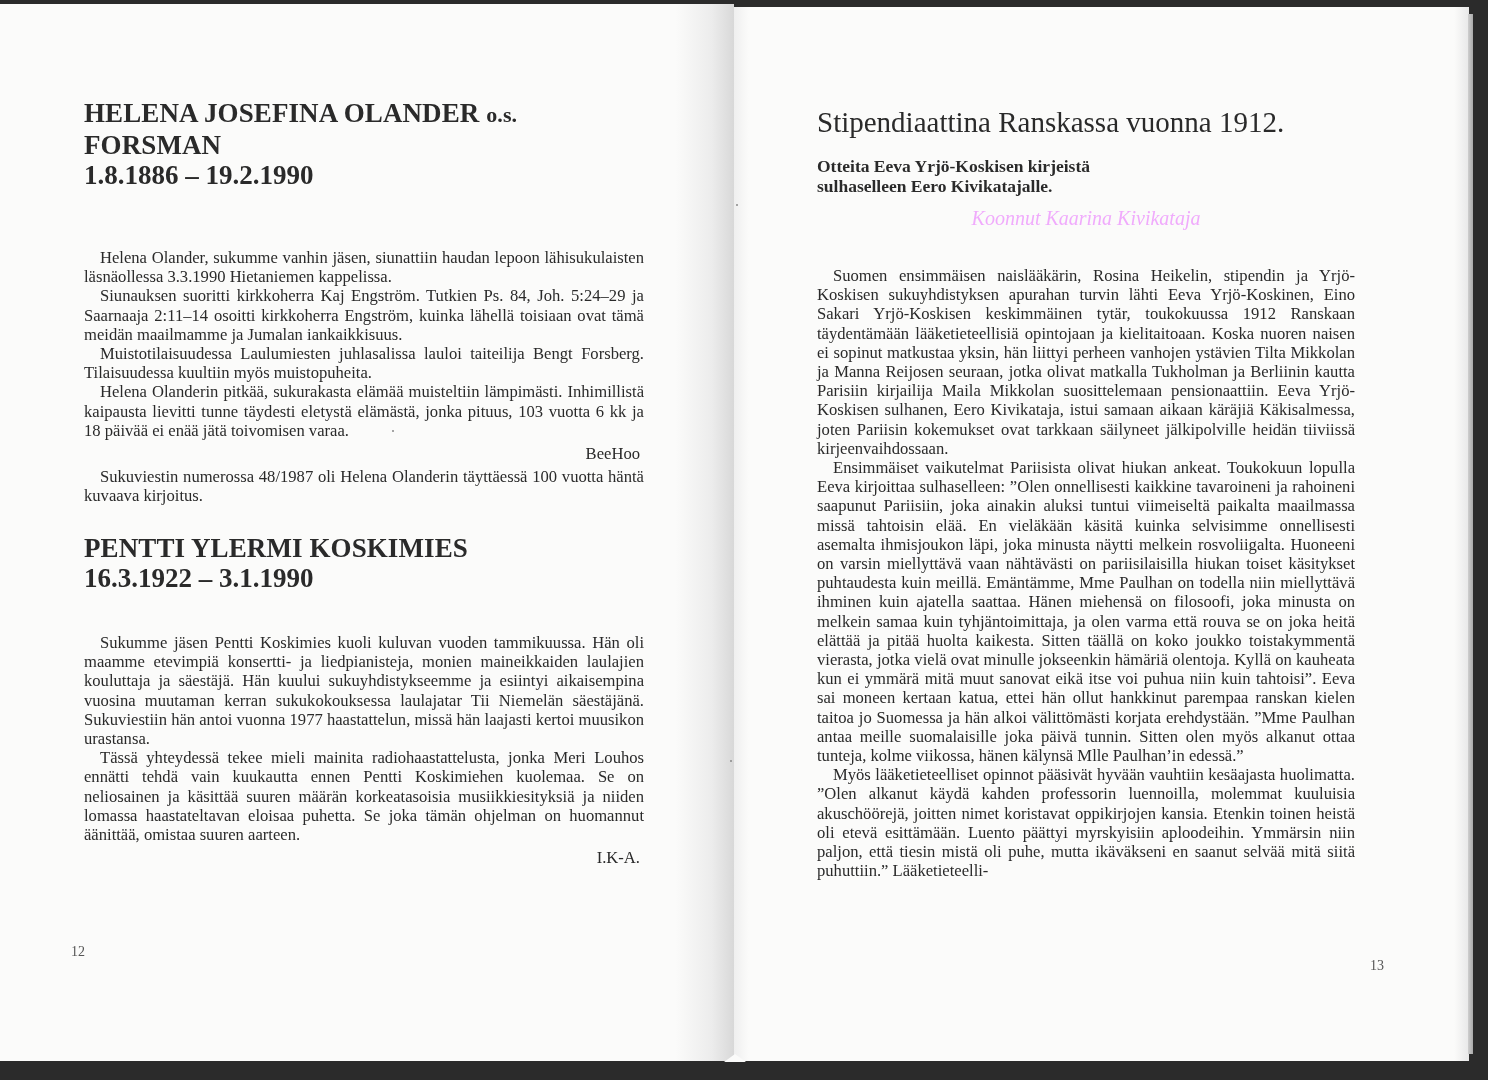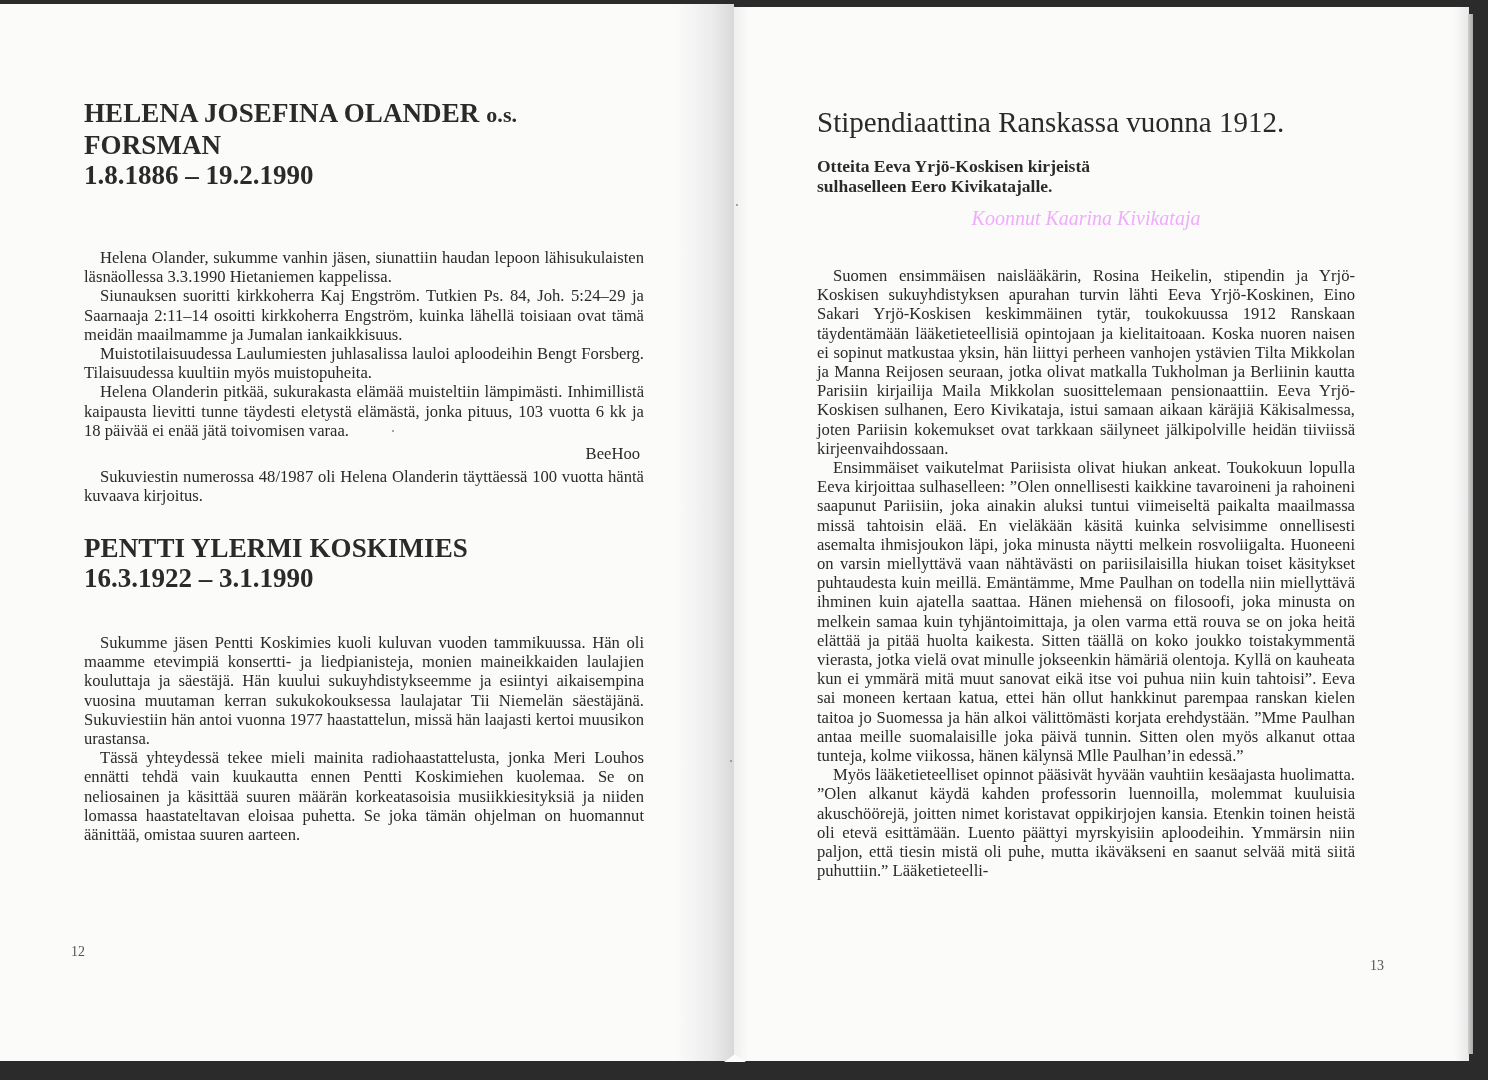--- a/index.html
+++ b/index.html
@@ -77,33 +77,34 @@
   <div class="col col-left">
     <h1 class="heading">
       <span>HELENA JOSEFINA OLANDER</span>
       <span class="small">o.s.</span>
       <span>FORSMAN</span>
     </h1>
     <p class="dates">1.8.1886 – 19.2.1990</p>
     <div class="sec1-body">
       <p class="body">Helena Olander, sukumme vanhin jäsen, siunattiin haudan lepoon lähisukulaisten läsnäollessa 3.3.1990 Hietaniemen kappelissa.</p>
       <p class="body">Siunauksen suoritti kirkkoherra Kaj Engström. Tutkien Ps. 84, Joh. 5:24–29 ja Saarnaaja 2:11–14 osoitti kirkkoherra Engström, kuinka lähel­lä toisiaan ovat tämä meidän maailmamme ja Jumalan iankaikkisuus.</p>
-      <p class="body">Muistotilaisuudessa Laulumiesten juhlasalissa lauloi aploodeihin Bengt Forsberg. Tilaisuudessa kuultiin myös muistopuheita.</p>
+      <p class="body">Muistotilaisuudessa Laulumiesten juhlasalissa lauloi taiteilija Bengt Forsberg. Tilaisuudessa kuultiin myös muistopuheita.</p>
       <p class="body">Helena Olanderin pitkää, sukurakasta elämää muisteltiin lämpimästi. Inhimillistä kaipausta lievitti tunne täydesti eletystä elämästä, jonka pituus, 103 vuotta 6 kk ja 18 päivää ei enää jätä toivomisen varaa.</p>
       <p class="signature">BeeHoo</p>
       <p class="body">Sukuviestin numerossa 48/1987 oli Helena Olanderin täyttäessä 100 vuotta häntä kuvaava kirjoitus.</p>
     </div>
   </div>
 
   <div class="sec2">
     <h1 class="heading">PENTTI YLERMI KOSKIMIES</h1>
     <p class="dates">16.3.1922 – 3.1.1990</p>
     <div class="sec2-body">
       <p class="body">Sukumme jäsen Pentti Koskimies kuoli kuluvan vuoden tammikuus­sa. Hän oli maamme etevimpiä konsertti- ja liedpianisteja, monien maineikkaiden laulajien kouluttaja ja säestäjä. Hän kuului sukuyhdis­tykseemme ja esiintyi aikaisempina vuosina muutaman kerran sukuko­kouksessa laulajatar Tii Niemelän säestäjänä. Sukuviestiin hän antoi vuonna 1977 haastattelun, missä hän laajasti kertoi muusikon urastan­sa.</p>
       <p class="body">Tässä yhteydessä tekee mieli mainita radiohaastattelusta, jonka Meri Louhos ennätti tehdä vain kuukautta ennen Pentti Koskimiehen kuole­maa. Se on neliosainen ja käsittää suuren määrän korkeatasoisia mu­siikkiesityksiä ja niiden lomassa haastateltavan eloisaa puhetta. Se joka tämän ohjelman on huomannut äänittää, omistaa suuren aarteen.</p>
+      <p class="signature">I.K-A.</p>
     </div>
   </div>
 
   <div class="pagenum pagenum-left">12</div>
 
   <div class="col col-right">
     <h2 class="article-title">Stipendiaattina Ranskassa vuonna 1912.</h2>
     <p class="article-sub">
       <span>Otteita Eeva Yrjö-Koskisen kirjeistä</span><br>
       <span>sulhaselleen Eero Kivikatajalle.</span>

